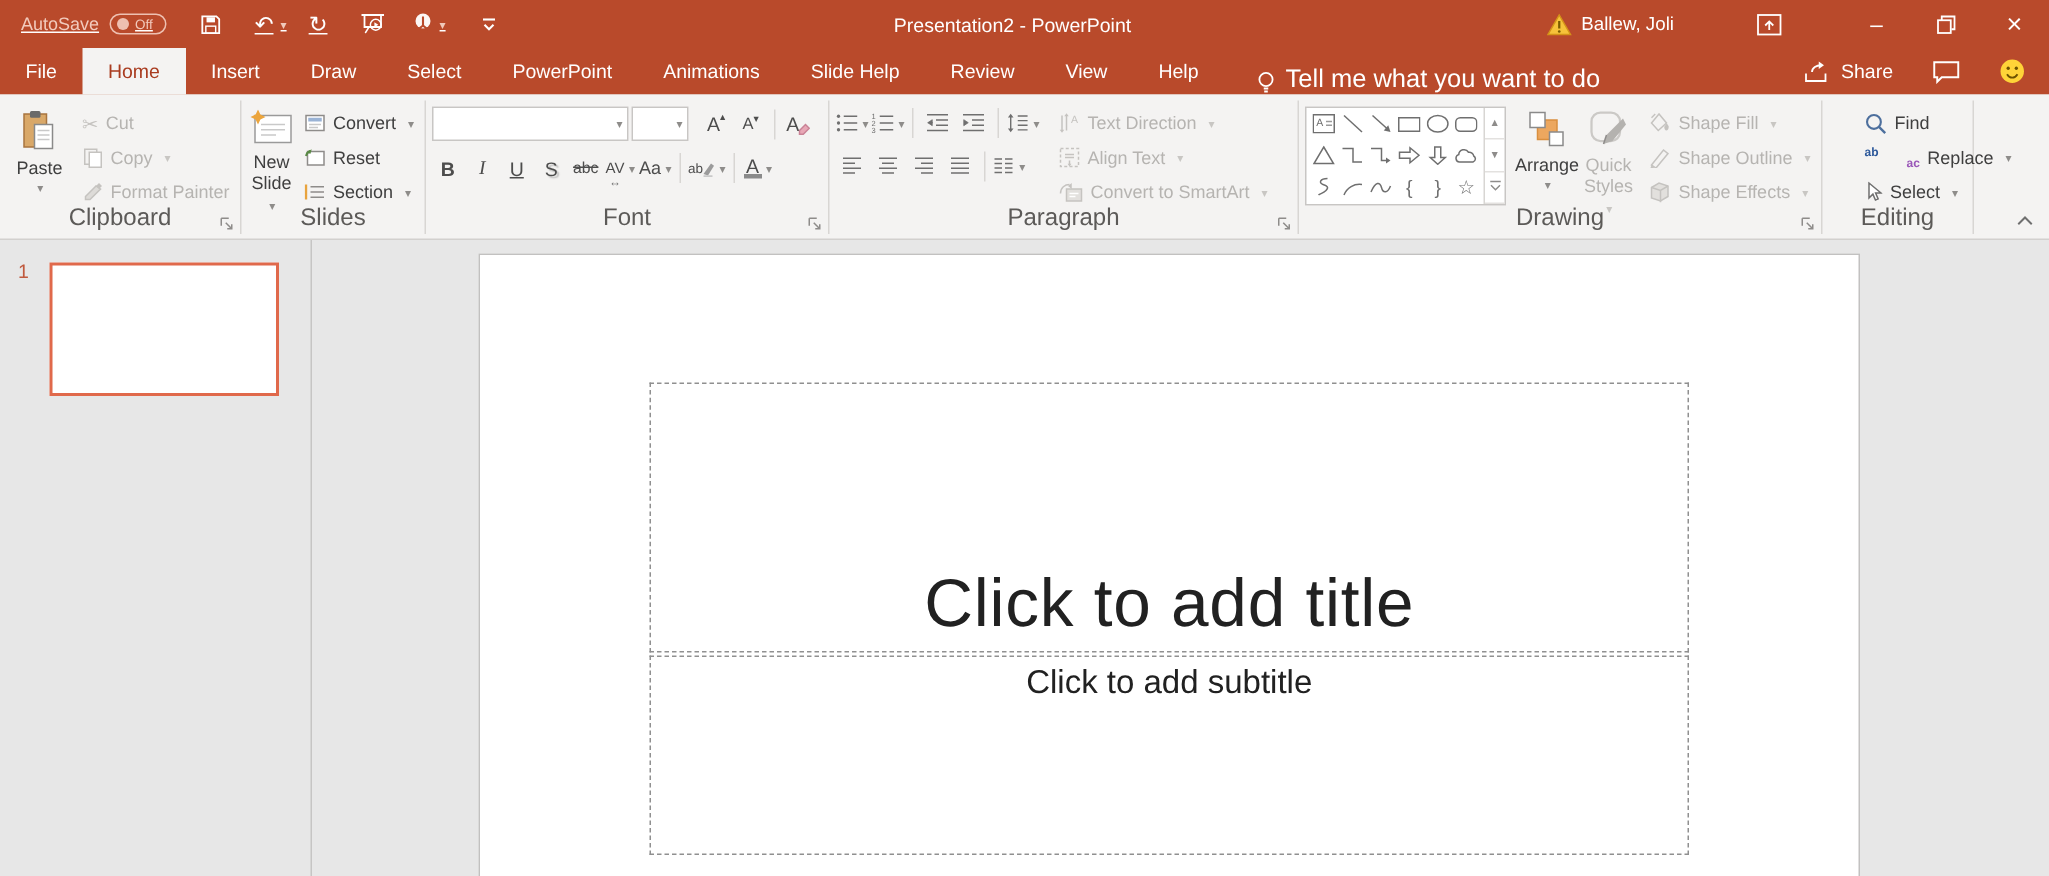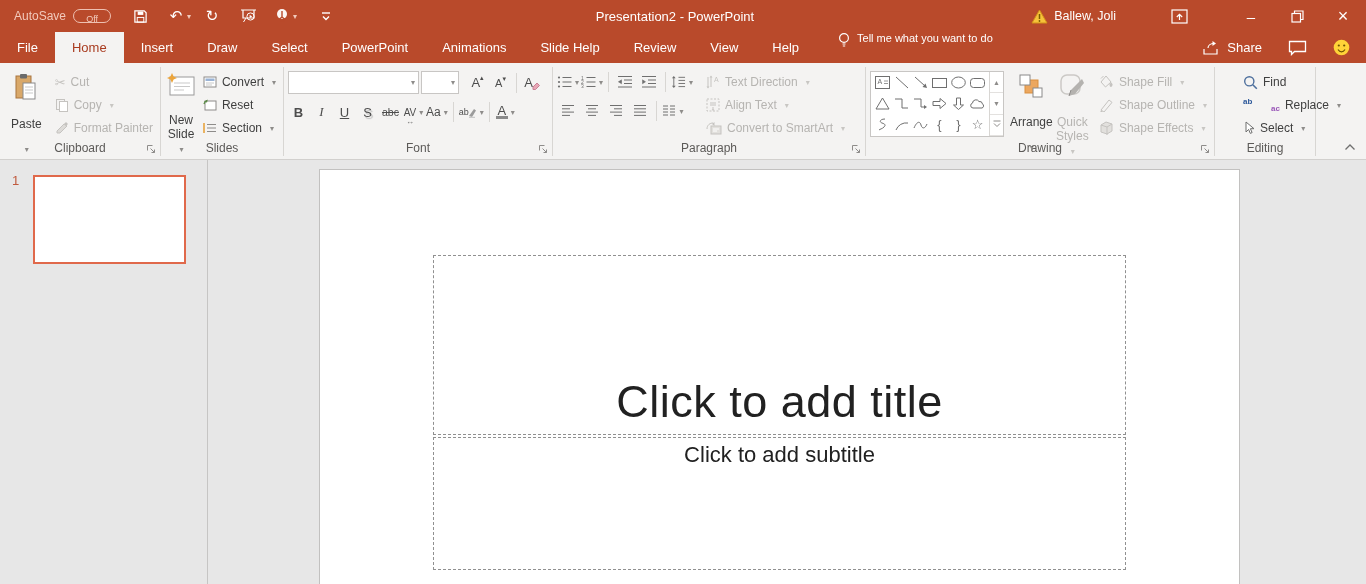--- a/index.html
+++ b/index.html
@@ -2,48 +2,48 @@
 <html><head>
 <meta charset="utf-8">
 <style>
   * { margin:0; padding:0; box-sizing:border-box; }
   html,body { width:1366px; height:584px; overflow:hidden; }
   body { font-family:"Liberation Sans", sans-serif; background:#e7e7e7; }
   .app { width:1366px; height:584px; display:flex; flex-direction:column; }
 
   
   .titlebar { height:32px; background:#b94a2b; display:flex; align-items:center; color:#fff; flex:0 0 auto; position:relative; }
-  .qat { display:flex; align-items:center; gap:2px; padding-left:14px; }
+  .qat { display:flex; align-items:center; gap:2px; padding-left:14px;text-decoration:underline; }
   .autosave { display:flex; align-items:center; gap:7px; color:#f2cabc; font-size:12px; }
-  .as-pill { width:38px; height:14px; border:1px solid #eec0b1; border-radius:8px; display:flex; align-items:center; padding:0 4px; gap:4px;flex-direction:column; }
+  .as-pill { width:38px; height:14px; border:1px solid #eec0b1; border-radius:8px; display:flex; align-items:center; padding:0 4px; gap:4px; }
   .as-dot { width:8px; height:8px; border-radius:50%; background:#eec0b1; }
   .as-off { font-size:9px; color:#f2cabc; }
   .tb-btn { min-width:26px; height:26px; display:flex; align-items:center; justify-content:center; color:#fff; font-size:15px; cursor:default; }
   .tb-caret { font-size:8px; color:#f0c9bb; margin-left:-4px; width:10px; }
   .title-center { position:absolute; left:0; right:16px; text-align:center; font-size:13px; color:#fff; pointer-events:none; }
   .tb-right { margin-left:auto; display:flex; align-items:center; height:32px; }
   .user { display:flex; align-items:center; gap:6px; font-size:12.5px; color:#fff; margin-right:40px; }
   .win-btn { width:46px; height:32px; display:flex; align-items:center; justify-content:center; color:#fff; font-size:15px; }
   .rdo { margin-right:26px; }
 
   
   .tabrow { height:31px; background:#b94a2b; display:flex; align-items:stretch; color:#fff; flex:0 0 auto; }
   .tab { padding:0 17px; display:flex; align-items:center; font-size:13px; cursor:default; }
   .tab.active { background:#f4f3f2; color:#a93c20; }
-  .tellme { display:flex; align-items:flex-start; gap:7px; margin-left:22px; font-size:11px; color:#fff; }
+  .tellme { display:flex; align-items:flex-end; gap:7px; margin-left:22px; font-size:17px; color:#fff; }
   .tabrow-right { margin-left:auto; display:flex; align-items:center; gap:26px; padding-right:16px; }
   .share { display:flex; align-items:center; gap:7px; font-size:13px; }
 
   
   .ribbon { height:97px; background:#f4f3f2; border-bottom:1px solid #d2d0ce; display:flex; flex:0 0 auto; color:#3f3f3f; }
   .group { position:relative; padding:8px 4px 20px 4px; display:flex; align-items:flex-start; }
   .gsep { width:1px; background:#d8d6d3; margin:4px 0 3px 0; flex:0 0 auto; }
-  .glabel { position:absolute; bottom:4px; left:0; right:0; text-align:center; font-size:12px; color:#5c5a58; }
+  .glabel { position:absolute; bottom:4px; left:0; right:0; text-align:center; font-size:16px; color:#5c5a58; }
   .launcher { position:absolute; bottom:4px; right:3px; width:13px; height:13px; display:flex; align-items:center; justify-content:center; }
-  .bigbtn { display:flex; flex-direction:column; align-items:center; justify-content:flex-start; width:46px; min-height:66px; font-size:12px; gap:14px; padding-top:2px; cursor:default; }
+  .bigbtn { display:flex; flex-direction:column; align-items:center; justify-content:flex-start; width:46px; min-height:66px; font-size:12px; gap:2px; padding-top:2px; cursor:default; }
   .bigbtn .lbl { text-align:center; line-height:14px; }
   .rowcol { display:flex; flex-direction:column; gap:1px; margin-left:3px; }
   .srow { height:22px; display:flex; align-items:center; gap:5px; font-size:12px; padding:0 3px; white-space:nowrap; cursor:default; }
   .disabled { color:#b6b4b1; }
   .dd::after { content:"▾"; font-size:8px; color:#8e8c8a; margin-left:3px; }
   .disabled.dd::after, .disabled .dd::after { color:#c8c6c3; }
   .mini-dd { font-size:8px; color:#8e8c8a; margin-left:1px; }
 
   
   .fontgrp-col { display:flex; flex-direction:column; gap:7px; }

